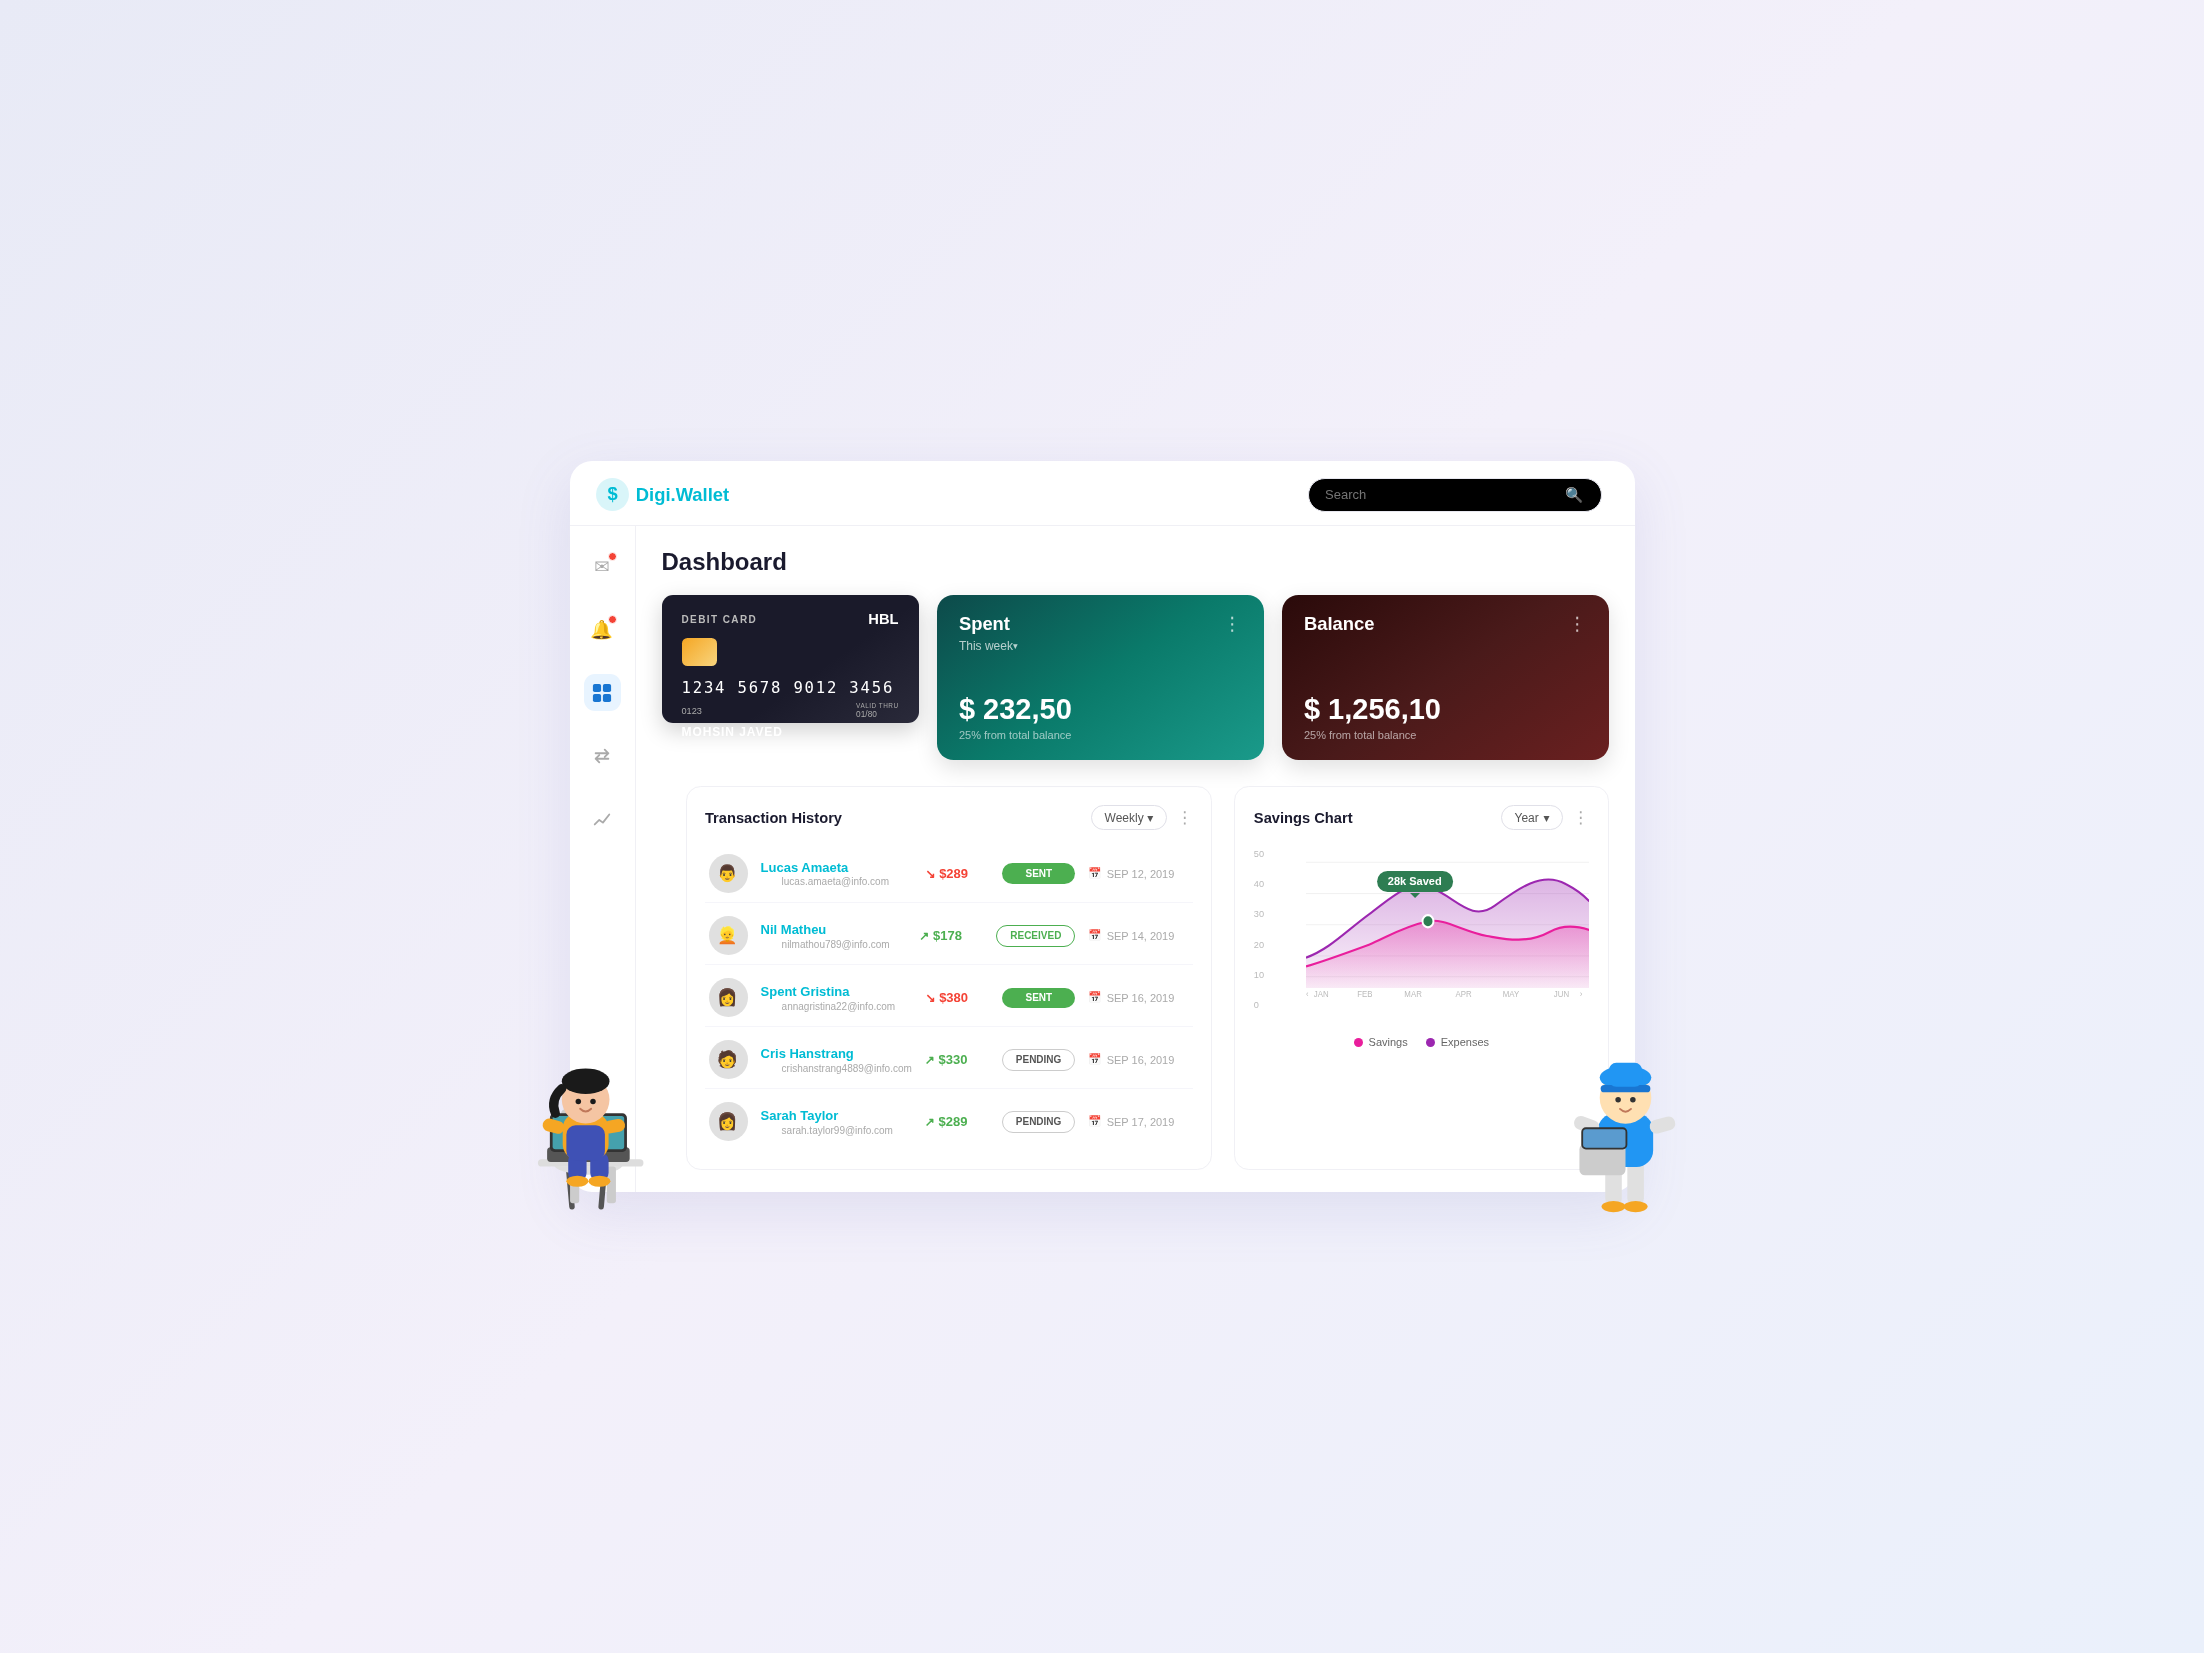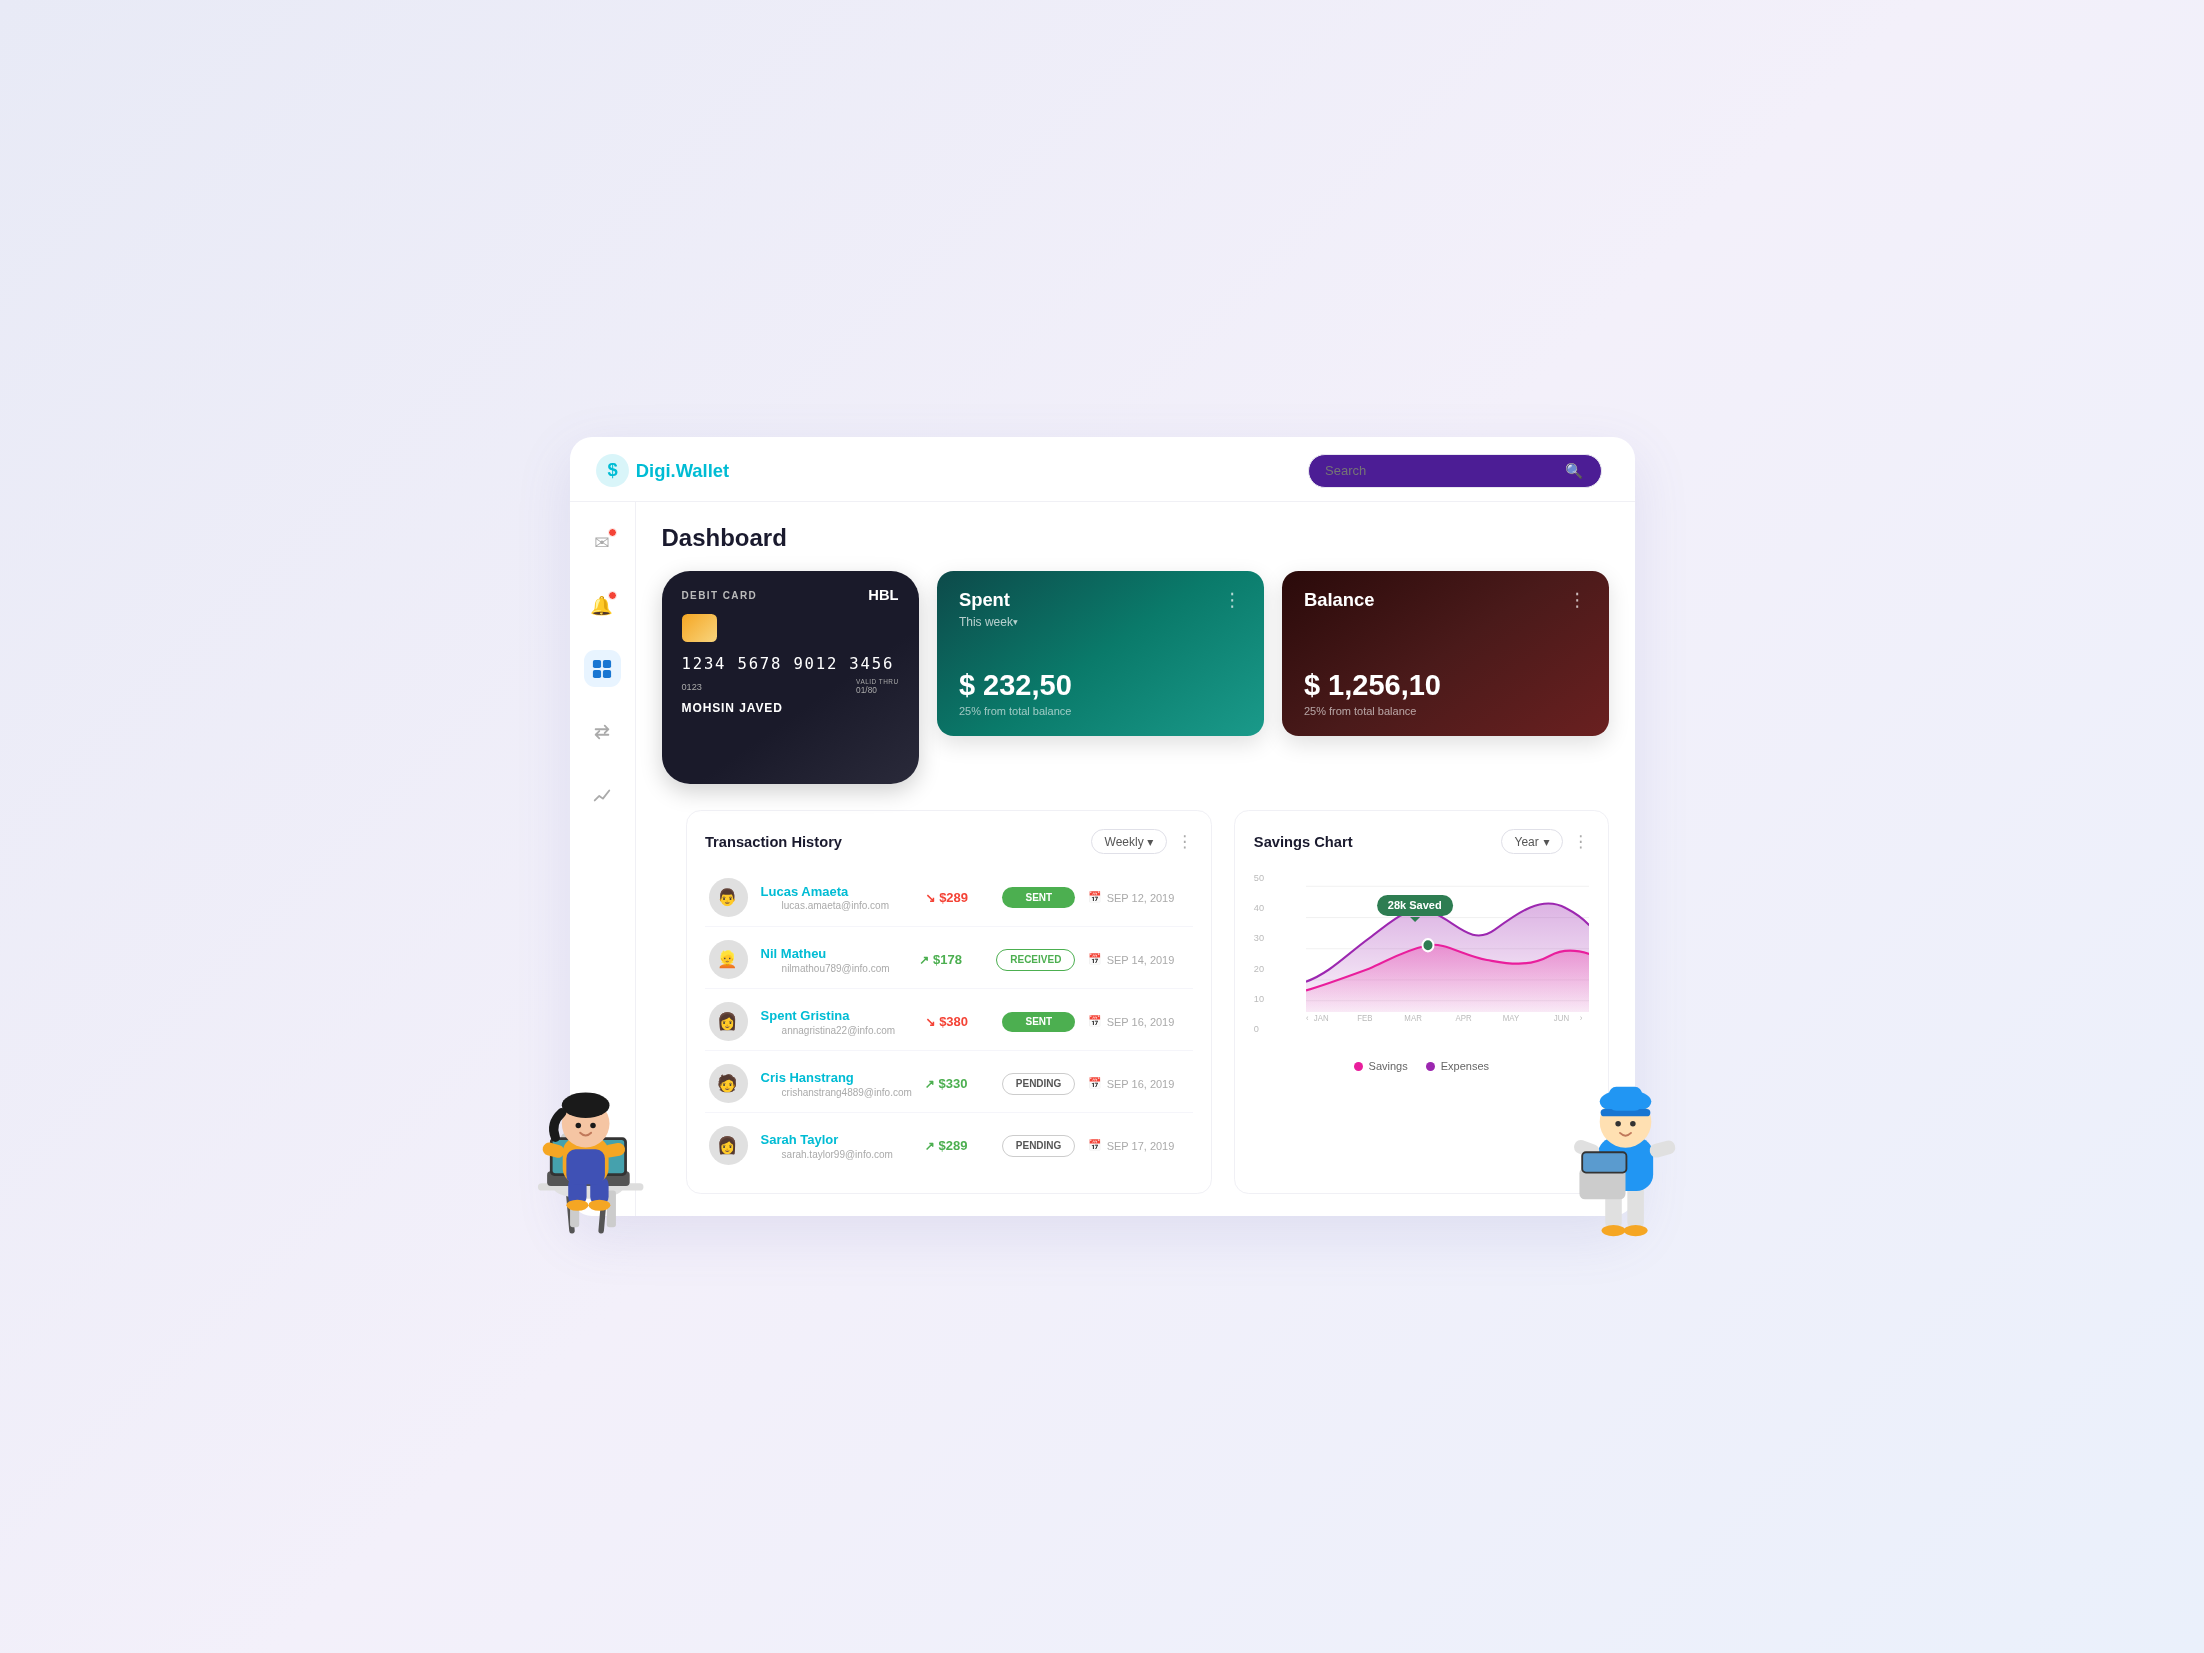--- a/index.html
+++ b/index.html
@@ -41,26 +41,27 @@
     .logo-text {
       font-size: 18.4px;
       font-weight: 700;
       color: #1a1a2e;
     }
     .logo-text span { color: #00bcd4; }
 
     .search-bar {
       display: flex;
       align-items: center;
-      background: #4c1d95;
+      background: #000000;
       border: 0.9px solid #e8e8f0;
       border-radius: 22px;
       padding: 7.3px 16.5px;
       width: 294px;
       gap: 19px;
+      text-decoration: underline;
     }
     .search-bar input {
       border: none;
       background: transparent;
       outline: none;
       font-size: 13px;
       color: #888;
       width: 100%;
     }
 
@@ -126,23 +127,23 @@
     .cards-row {
       display: flex;
       gap: 18.4px;
       margin-bottom: 26px;
     }
 
     
     .debit-card {
       width: 257px;
       min-width: 257px;
-      height: 213px;
+      height: 128px;
       background: linear-gradient(145deg, #1a1a2a 60%, #2a2a3a);
-      border-radius: 28px;
+      border-radius: 11px;
       padding: 16.5px 20px;
       color: #fff;
       position: relative;
       box-shadow: 0 7.3px 22px rgba(0,0,0,0.18);
     }
     .card-top-row {
       display: flex;
       justify-content: space-between;
       align-items: center;
       margin-bottom: 11px;

